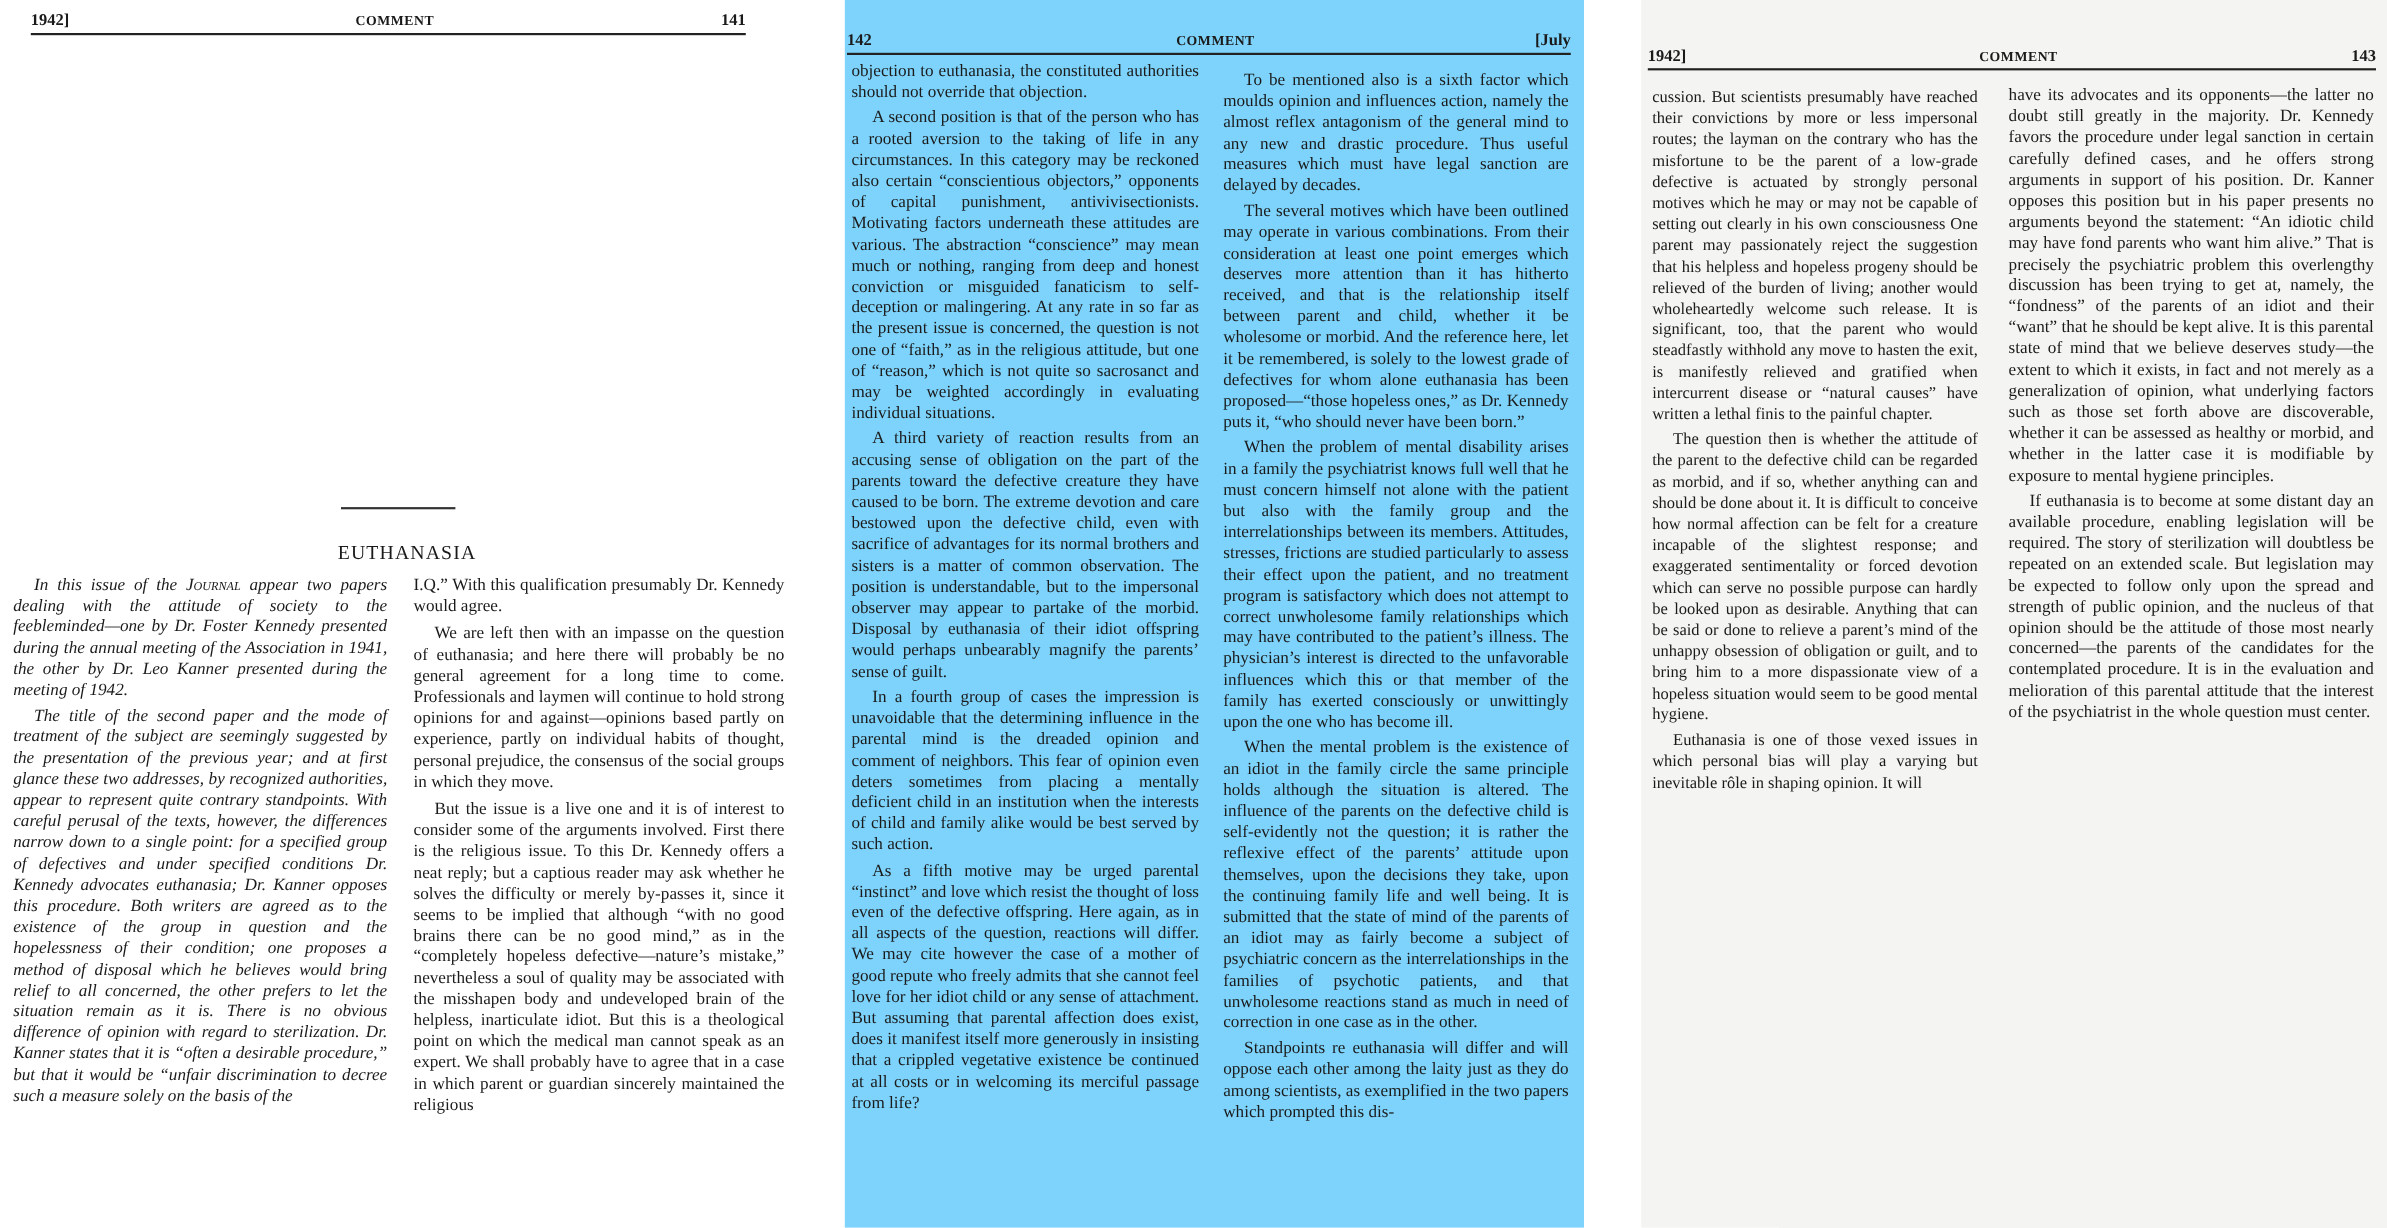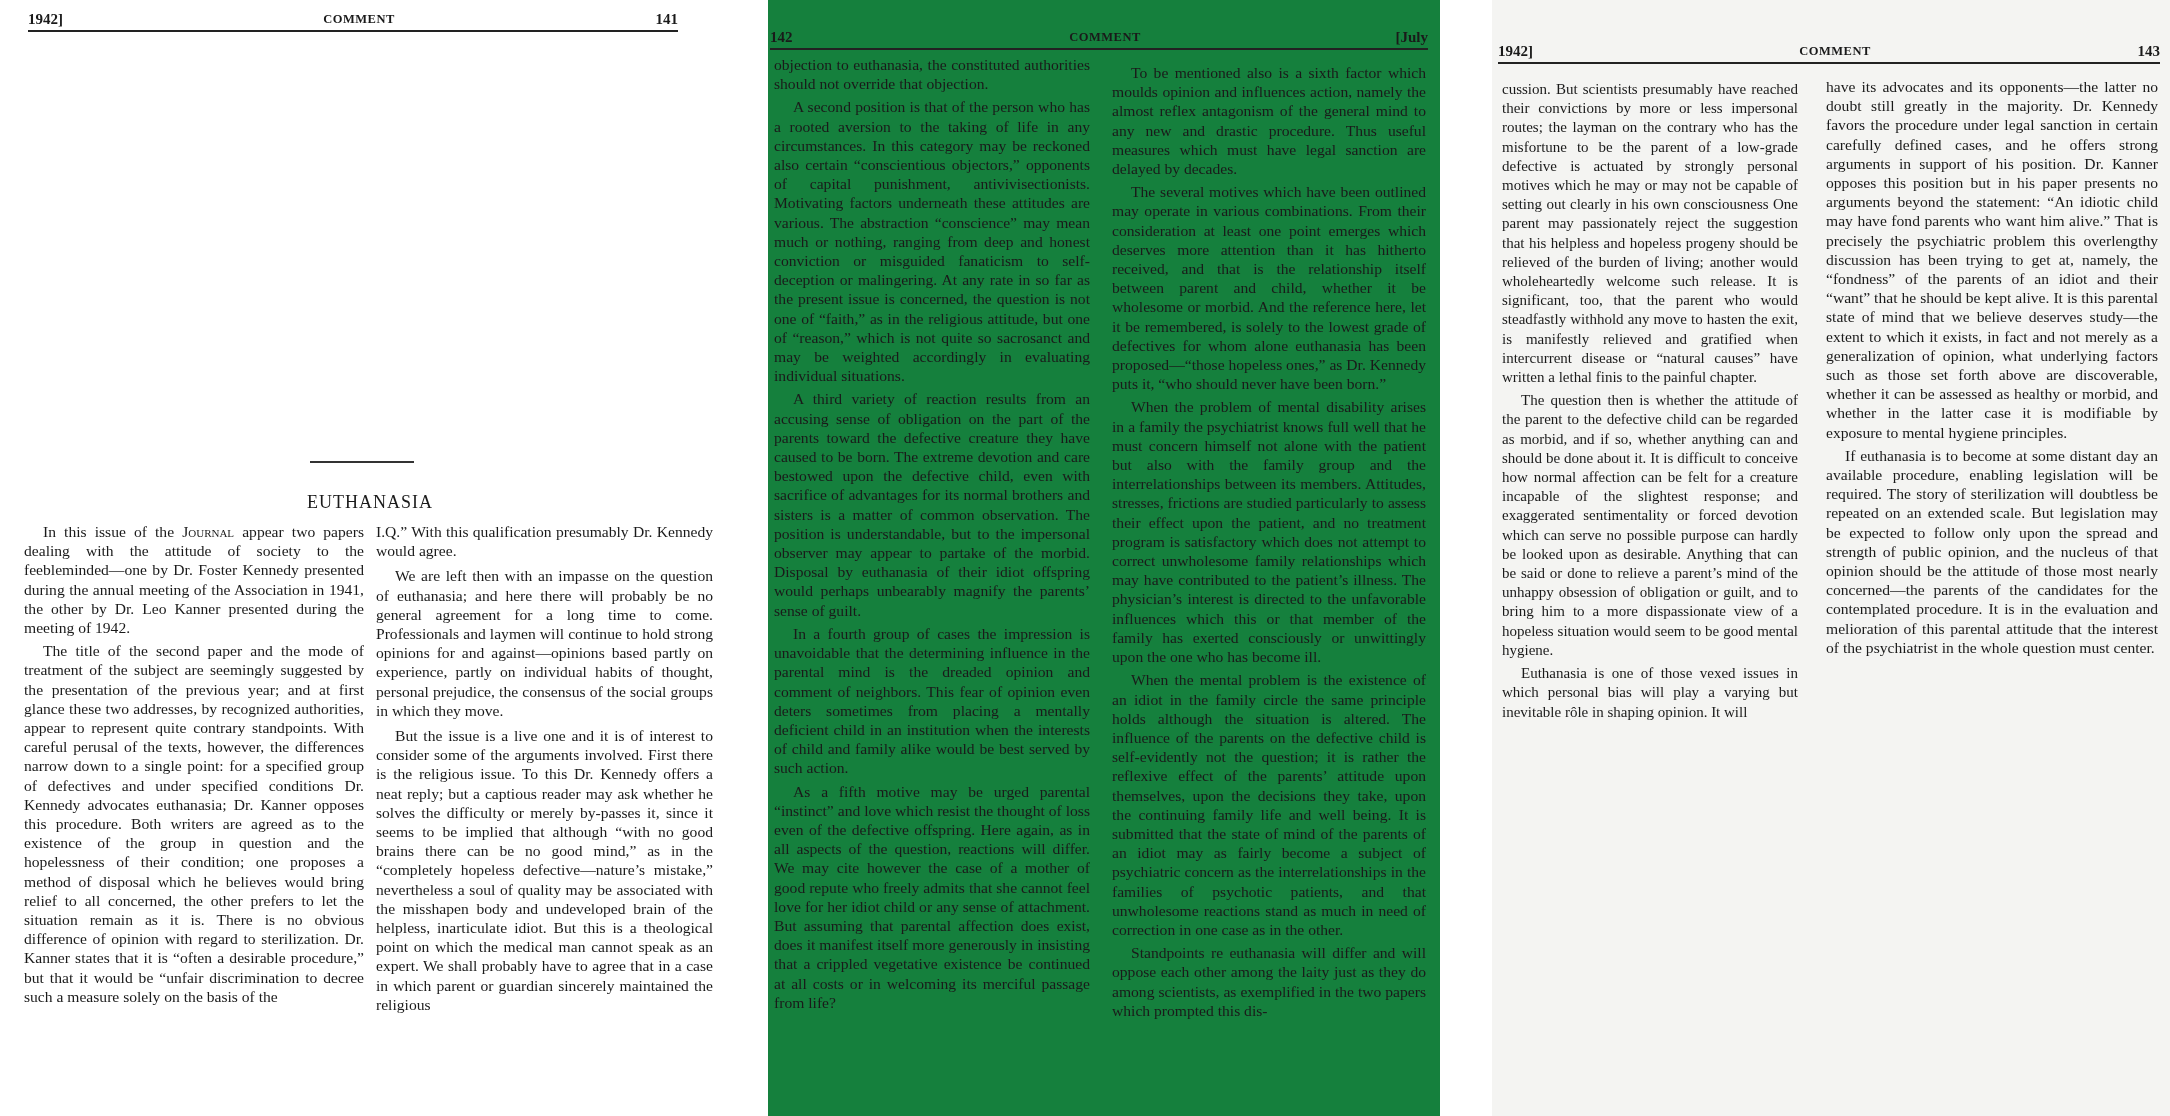--- a/index.html
+++ b/index.html
@@ -1,20 +1,20 @@
 <!DOCTYPE html>
 <html><head>
 <meta charset="utf-8">
 <style>
   html, body { margin:0; padding:0; background:#ffffff; }
   body { width:2170px; height:1116px; position:relative; overflow:hidden;
          font-family:"Liberation Serif","DejaVu Serif",serif; color:#1a1a1a; }
   .page { position:absolute; top:0; height:1116px; }
   #p141 { left:0; width:740px; }
-  #p142 { left:768px; width:672px; background:#15803d; }
+  #p142 { left:768px; width:672px; background:#7dd3fc; }
   #p143 { left:1492px; width:678px; background:#f4f4f2; }
 
   .running-head { position:absolute; left:0; right:0; height:26px;
                   border-bottom:2px solid #222; font-size:15px; }
   .rh-left, .rh-right { position:absolute; bottom:2px; font-weight:bold; font-size:15px; }
   .rh-left { left:0;font-family:Liberation Serif, serif; } .rh-right { right:0;margin-left:38px; }
   .rh-center { position:absolute; left:12px; right:0; bottom:3px; text-align:center;
                font-weight:bold; font-size:12.5px; letter-spacing:0.5px; }
 
   #p141 .running-head { top:4px; left:28px; right:62px; }
@@ -23,21 +23,21 @@
 
   .col { position:absolute; font-size:15.6px; line-height:19.2px; text-align:justify; hyphens:none; }
   .col p { margin:4px; text-indent:19px; }
   .col p.cont { text-indent:0; }
 
   .title-rule { position:absolute; left:310px; width:104px; top:461px; border-top:2px solid #333; }
   .article-title { position:absolute; left:0; right:0; top:492px; text-align:center;
                    font-size:18px; letter-spacing:1px; }
   .sc { font-variant:small-caps; }
 
-  #p141 .c1 { left:20px; top:518px; width:348px; }
+  #p141 .c1 { left:8px; top:518px; width:348px;font-style:italic; }
   #p141 .c2 { left:372px; top:518px; width:345px; }
   #p142 .c1 { left:2px; top:51px; width:324px; }
   #p142 .c2 { left:340px; top:59px; width:322px; }
   #p143 .c1 { left:6px; top:76px; width:304px; font-size:15px; line-height:19.2px; }
   #p143 .c2 { left:330px; top:73px; width:340px; font-size:15.6px; line-height:19.2px; }
 </style>
 </head>
 <body>
 
 <div class="page" id="p141">

